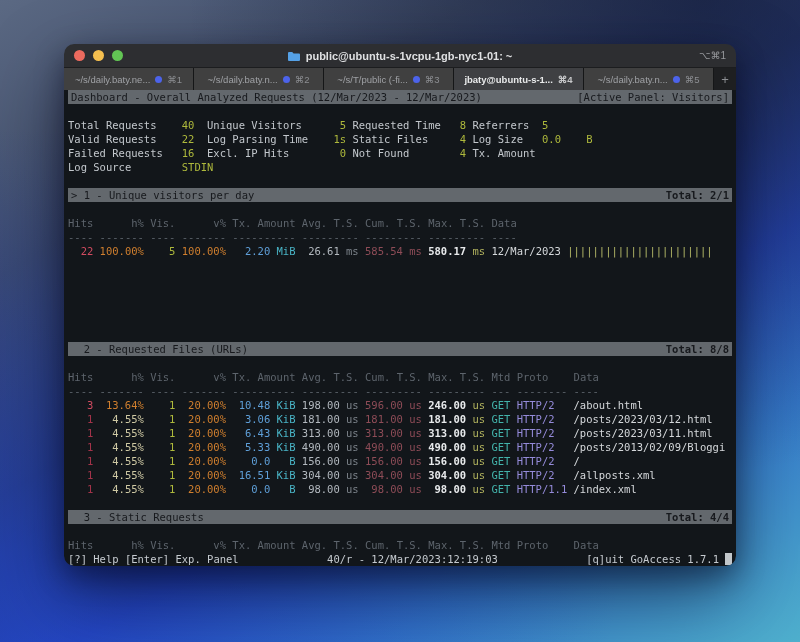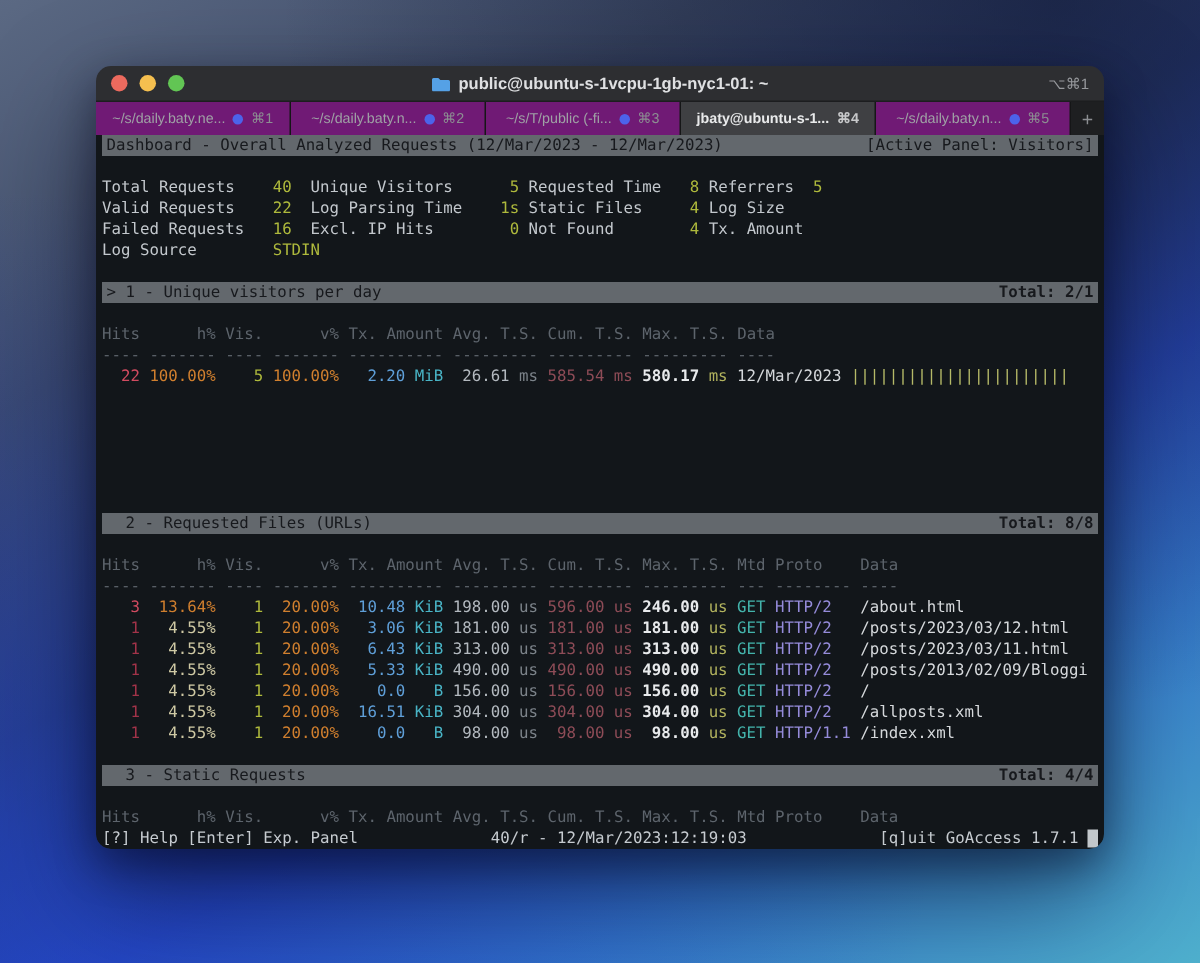--- a/index.html
+++ b/index.html
@@ -23,21 +23,21 @@
   .lights { display:flex; gap:8px; padding-left:10px; z-index:2; }
   .light { width:11px; height:11px; border-radius:50%; }
   .light.red{ background:#ec6a5e; } .light.yellow{ background:#f5bf4f; } .light.green{ background:#62c554; }
   .title-center { position:absolute; left:0; right:0; top:0; bottom:0;
     display:flex; align-items:center; justify-content:center; gap:6px;
     color:#dfe0e2; font-size:11px; font-weight:bold; }
   .titlebar-hint { position:absolute; right:10px; color:#97999d; font-size:10px; }
   
   .tabbar { flex:0 0 22px; background:#1e1f21; display:flex; align-items:stretch; }
   .tab { flex:1 1 0; min-width:0; display:flex; align-items:center; justify-content:center;
-    gap:5px; font-size:9.5px; color:#9fa1a5; background:#701a75; border-right:1px solid #151617;
+    gap:5px; font-size:9.5px; color:#9fa1a5; background:#404040; border-right:1px solid #151617;
     white-space:nowrap; overflow:hidden; }
   .tab.active { background:#3f4043; color:#e9eaeb; font-weight:bold;text-align:center; }
   .tab .dot { width:7px; height:7px; border-radius:50%; background:#4c63ea; flex:0 0 7px; }
   .tab .shortcut { color:#8c8e92; }
   .tab.active .shortcut { color:#c7c8ca; }
   .newtab { flex:0 0 22px; display:flex; align-items:center; justify-content:center;
     color:#8c8e92; font-size:13px; background:#1e1f21; }
   
   .term { flex:1 1 auto; background:#12161a; padding:0 4px; overflow:hidden;
     font-family:"DejaVu Sans Mono", monospace; font-size:10.5px; line-height:14px; color:#c6cbd0; }
@@ -118,21 +118,21 @@
     <div class="line gbar">
       <span>Dashboard - Overall Analyzed Requests (12/Mar/2023 - 12/Mar/2023)</span>
       <span>[Active Panel: Visitors]</span>
     </div>
     <div class="line"></div>
 
     <div class="line">
       <span class="sl1 lbl">Total Requests</span><span class="sv1 green">40</span><span class="sl2 lbl">Unique Visitors</span><span class="sv2 green">5</span><span class="sl3 lbl">Requested Time</span><span class="sv3 green">8</span><span class="sl4 lbl">Referrers</span><span class="wA green">5</span>
     </div>
     <div class="line">
-      <span class="sl1 lbl">Valid Requests</span><span class="sv1 green">22</span><span class="sl2 lbl">Log Parsing Time</span><span class="sv2 green">1s</span><span class="sl3 lbl">Static Files</span><span class="sv3 green">4</span><span class="sl4 lbl">Log Size</span>
+      <span class="sl1 lbl">Valid Requests</span><span class="sv1 green">22</span><span class="sl2 lbl">Log Parsing Time</span><span class="sv2 green">1s</span><span class="sl3 lbl">Static Files</span><span class="sv3 green">4</span><span class="sl4 lbl">Log Size</span><span class="wA green">0.0    B</span>
     </div>
     <div class="line">
       <span class="sl1 lbl">Failed Requests</span><span class="sv1 green">16</span><span class="sl2 lbl">Excl. IP Hits</span><span class="sv2 green">0</span><span class="sl3 lbl">Not Found</span><span class="sv3 green">4</span><span class="sl4 lbl">Tx. Amount</span>
     </div>
     <div class="line">
       <span class="sl1 lbl">Log Source</span><span class="wA green">STDIN</span>
     </div>
     <div class="line"></div>
 
     <div class="line gbar">

